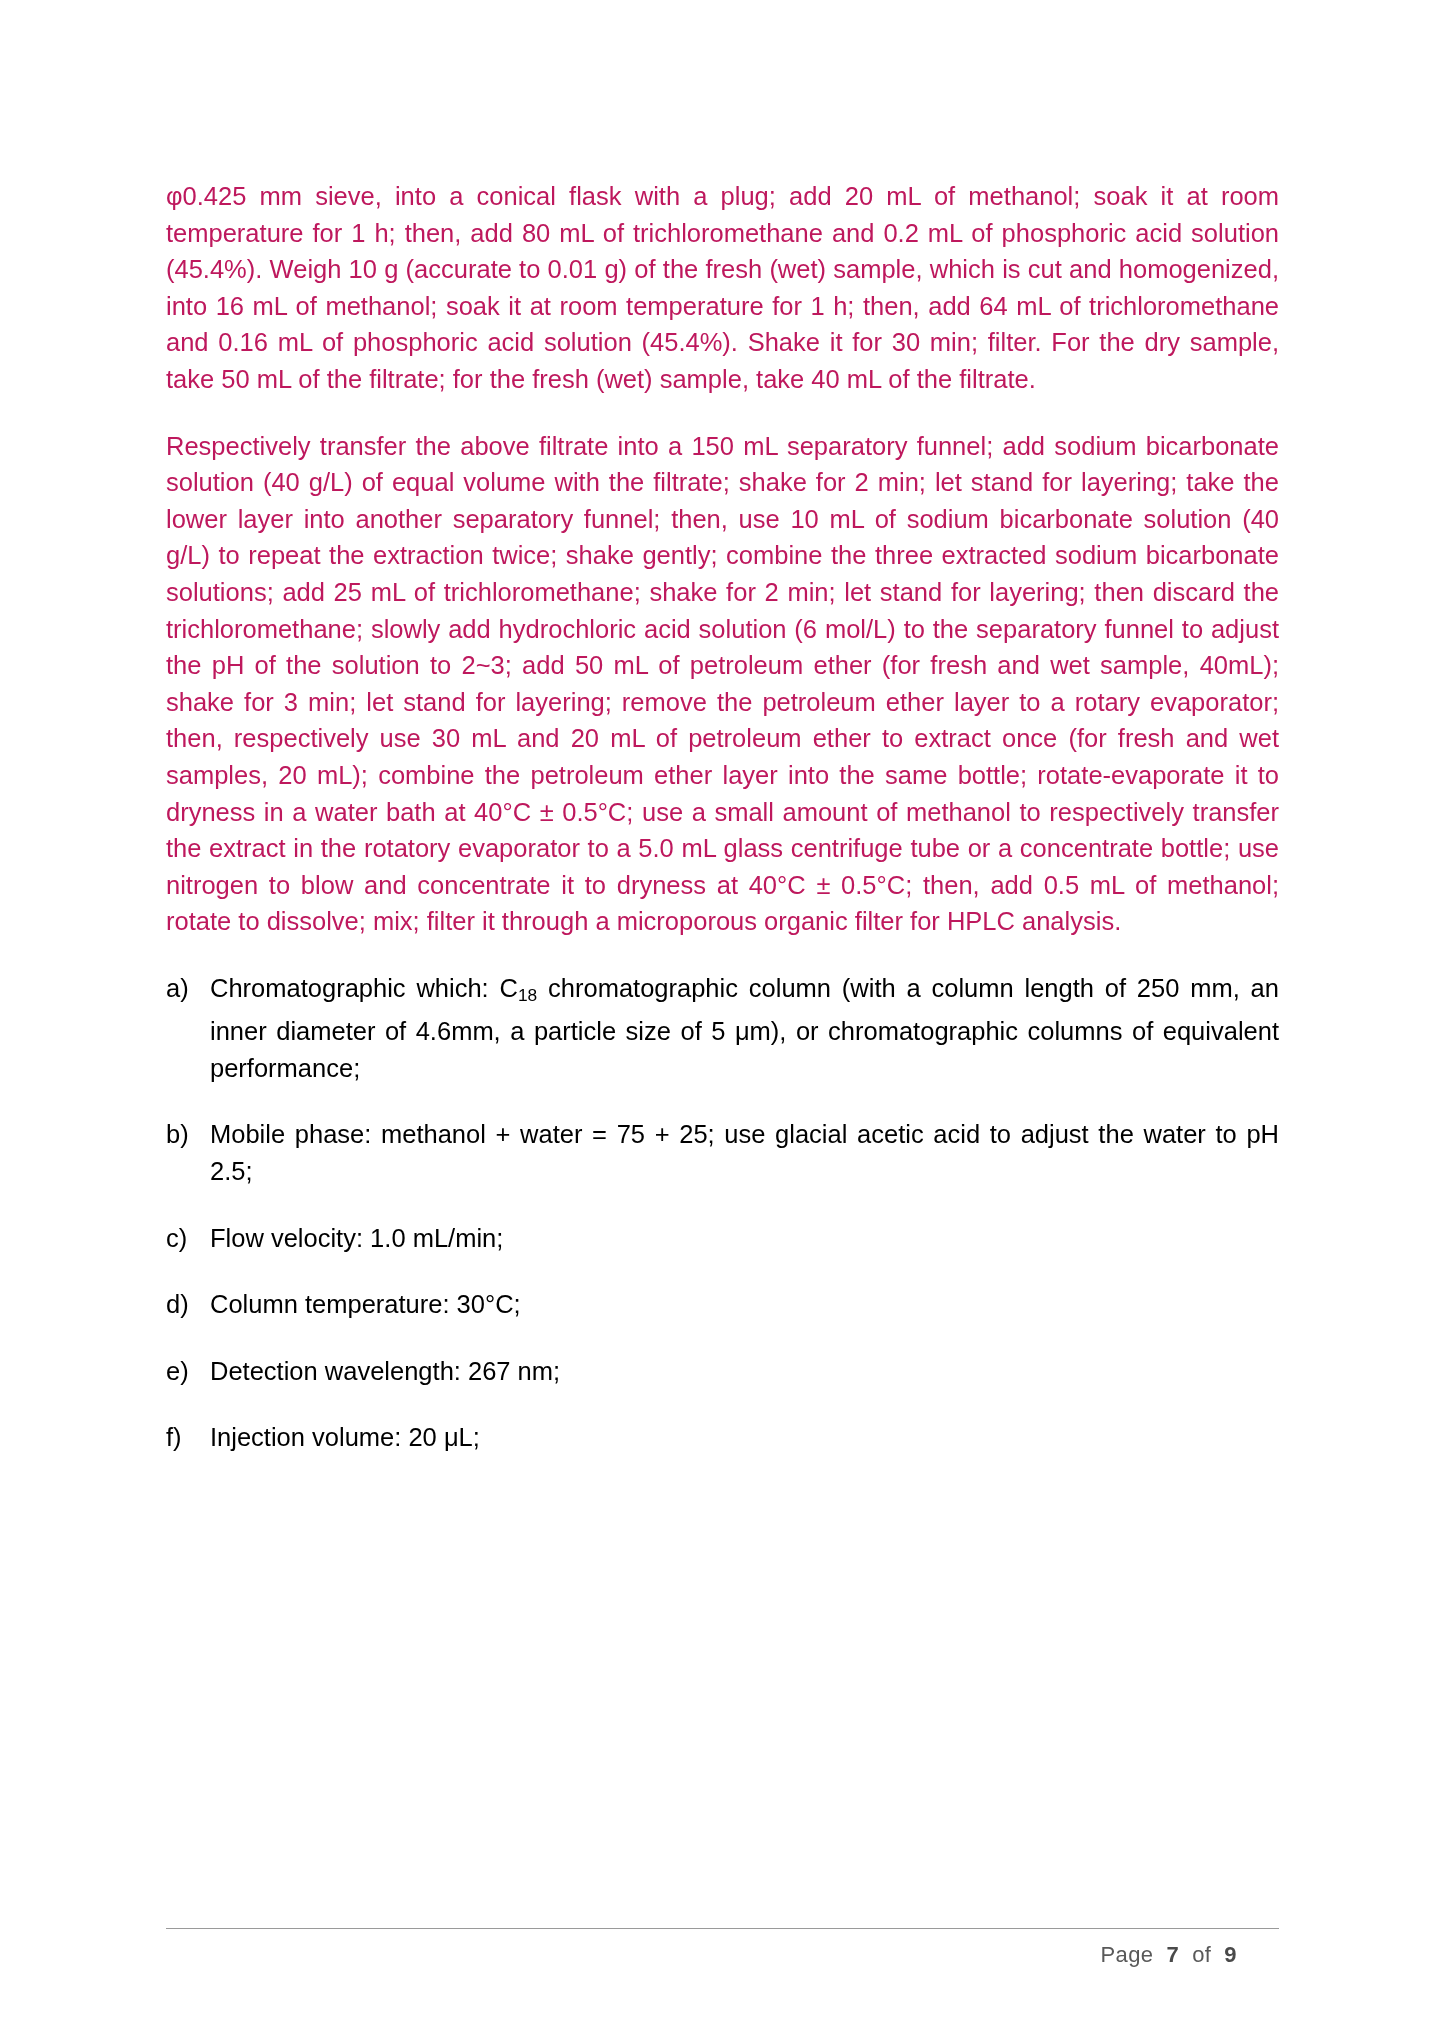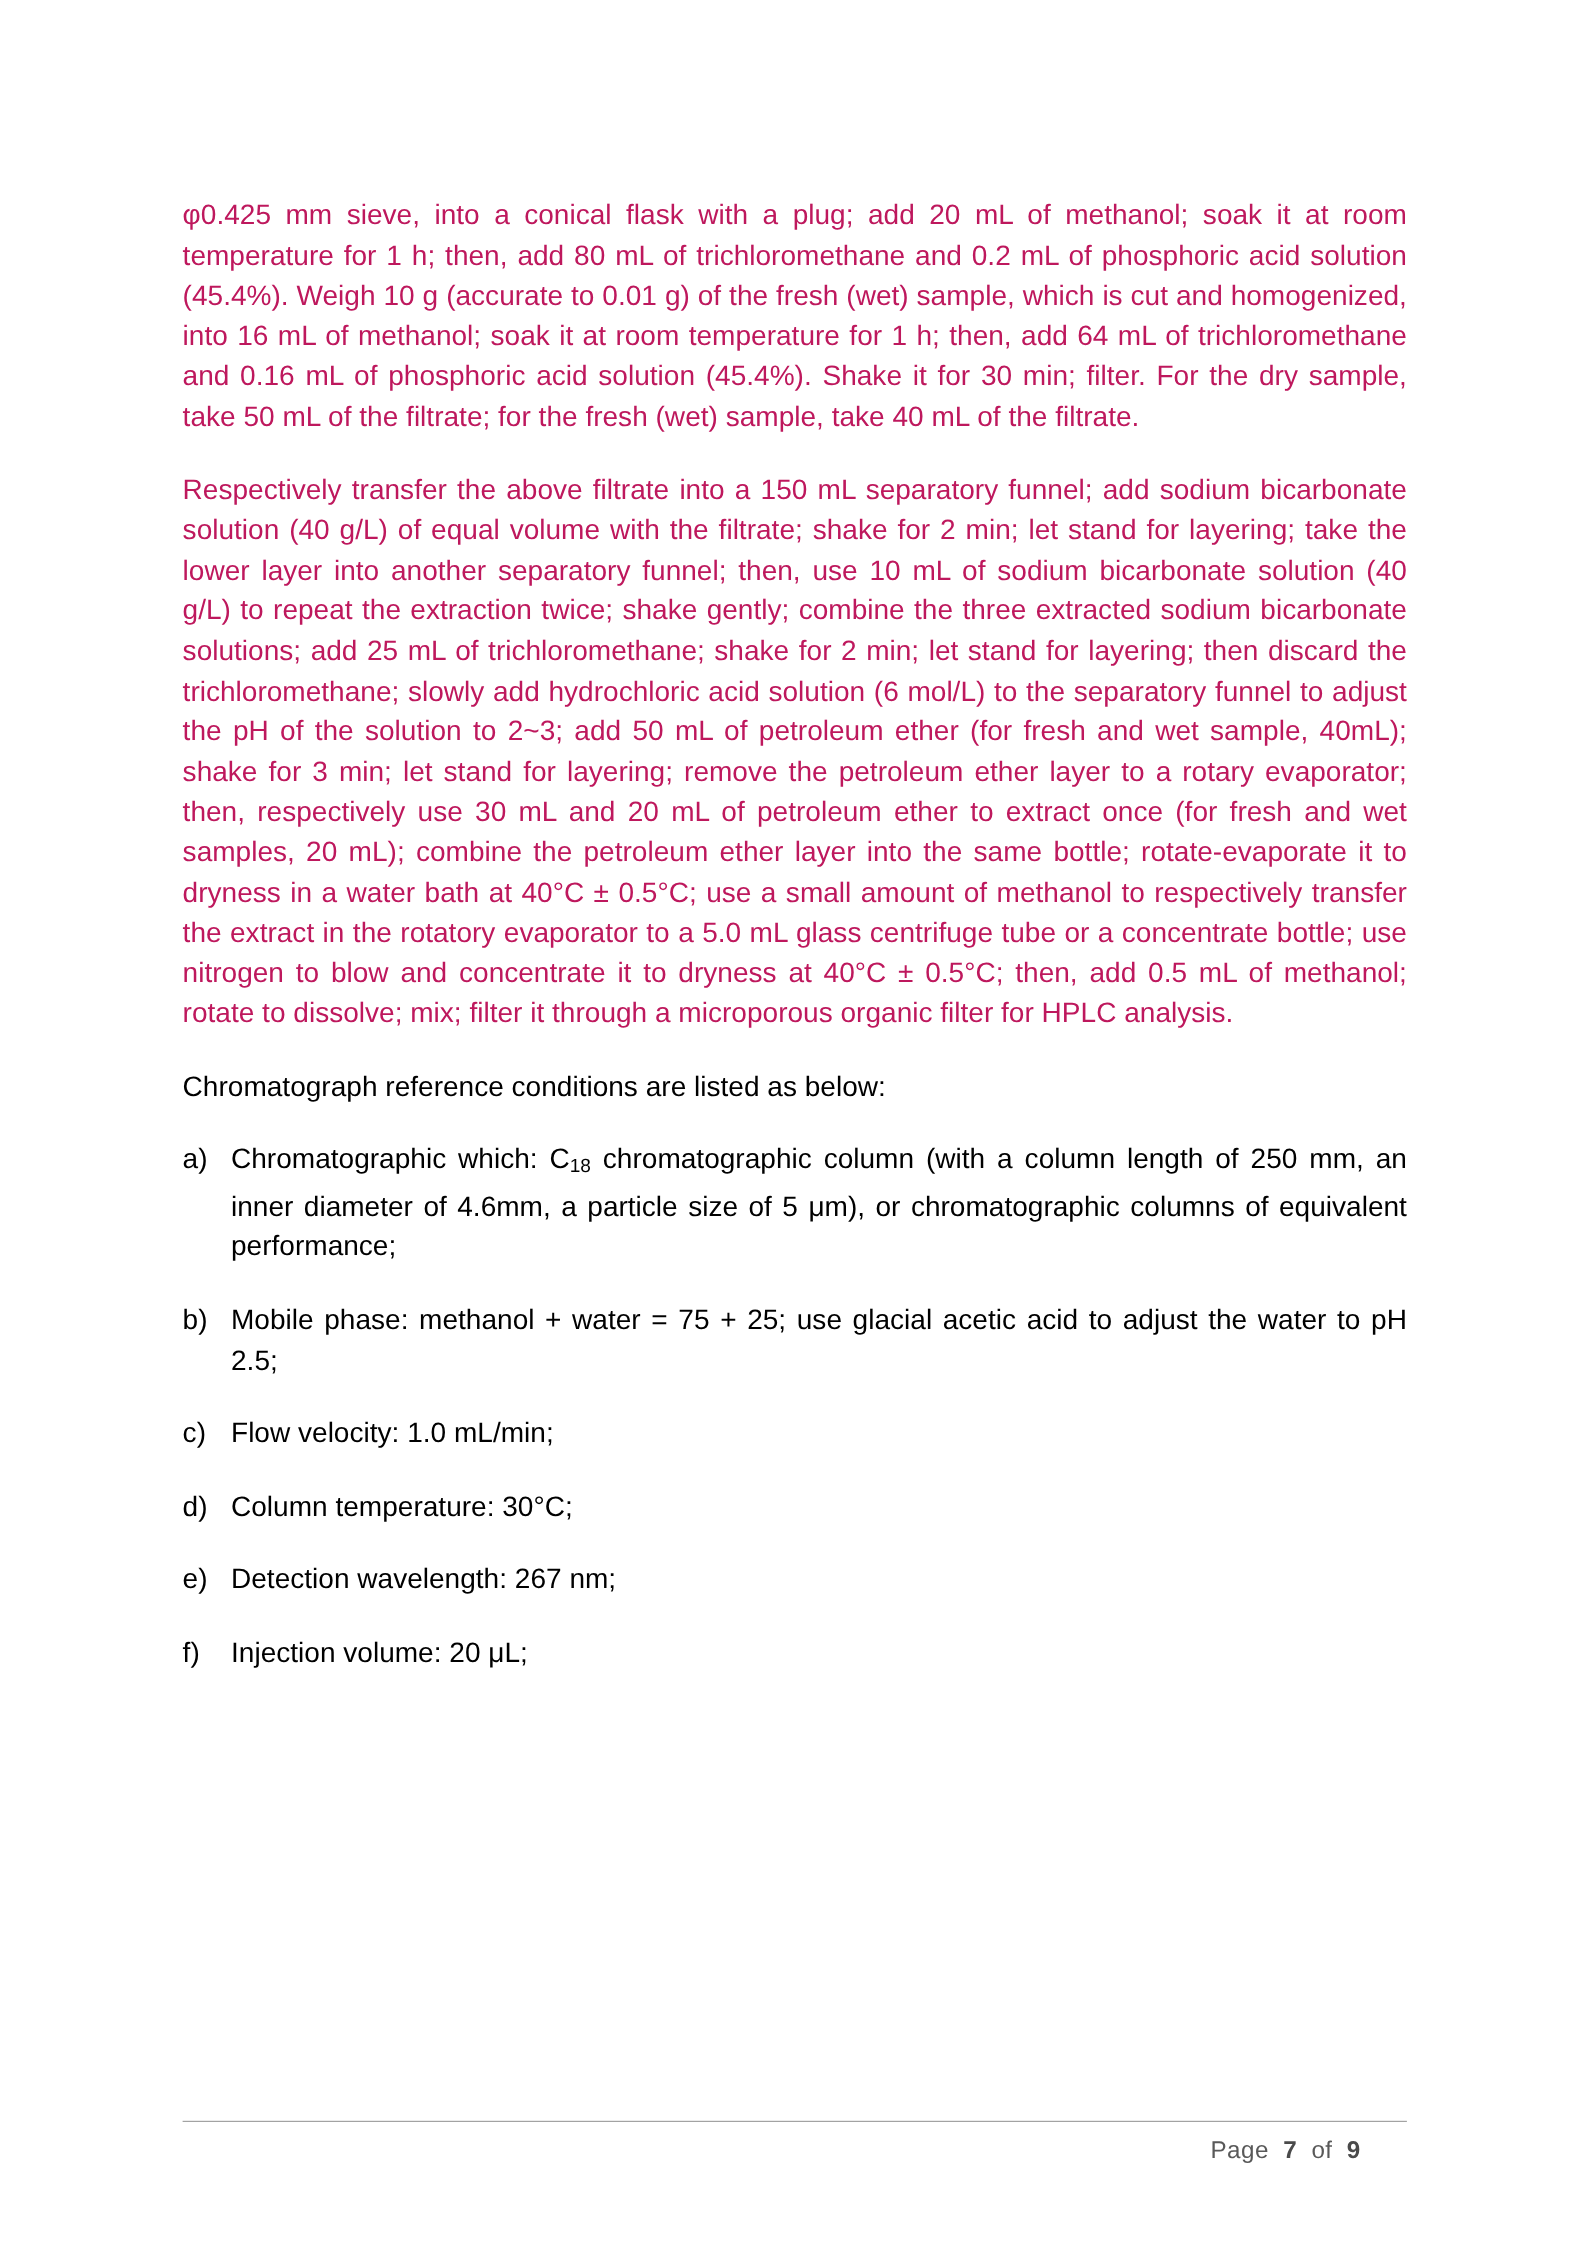--- a/index.html
+++ b/index.html
@@ -155,21 +155,20 @@
 
 
   <div class="content">
 
     <p class="body-text">φ0.425 mm sieve, into a conical flask with a plug; add 20 mL of methanol; soak it at room temperature for 1 h; then, add 80 mL of trichloromethane and 0.2 mL of phosphoric acid solution (45.4%). Weigh 10 g (accurate to 0.01 g) of the fresh (wet) sample, which is cut and homogenized, into 16 mL of methanol; soak it at room temperature for 1 h; then, add 64 mL of trichloromethane and 0.16 mL of phosphoric acid solution (45.4%). Shake it for 30 min; filter. For the dry sample, take 50 mL of the filtrate; for the fresh (wet) sample, take 40 mL of the filtrate.</p>
 
 
     <p class="body-text">Respectively transfer the above filtrate into a 150 mL separatory funnel; add sodium bicarbonate solution (40 g/L) of equal volume with the filtrate; shake for 2 min; let stand for layering; take the lower layer into another separatory funnel; then, use 10 mL of sodium bicarbonate solution (40 g/L) to repeat the extraction twice; shake gently; combine the three extracted sodium bicarbonate solutions; add 25 mL of trichloromethane; shake for 2 min; let stand for layering; then discard the trichloromethane; slowly add hydrochloric acid solution (6 mol/L) to the separatory funnel to adjust the pH of the solution to 2~3; add 50 mL of petroleum ether (for fresh and wet sample, 40mL); shake for 3 min; let stand for layering; remove the petroleum ether layer to a rotary evaporator; then, respectively use 30 mL and 20 mL of petroleum ether to extract once (for fresh and wet samples, 20 mL); combine the petroleum ether layer into the same bottle; rotate-evaporate it to dryness in a water bath at 40°C ± 0.5°C; use a small amount of methanol to respectively transfer the extract in the rotatory evaporator to a 5.0 mL glass centrifuge tube or a concentrate bottle; use nitrogen to blow and concentrate it to dryness at 40°C ± 0.5°C; then, add 0.5 mL of methanol; rotate to dissolve; mix; filter it through a microporous organic filter for HPLC analysis.</p>
 
 
-    <div class="lead-in">Chromatograph reference conditions are listed as below:</div>
 
     <ol class="alpha-list">
 
       <li>
         <span class="marker">a)</span>
         <span class="item-text"><span>Chromatographic which: C</span><sub>18</sub><span> chromatographic column (with a column length of 250 mm, an inner diameter of 4.6mm, a particle size of 5 μm), or chromatographic columns of equivalent performance;</span></span>
       </li>
 
       <li>
         <span class="marker">b)</span>

